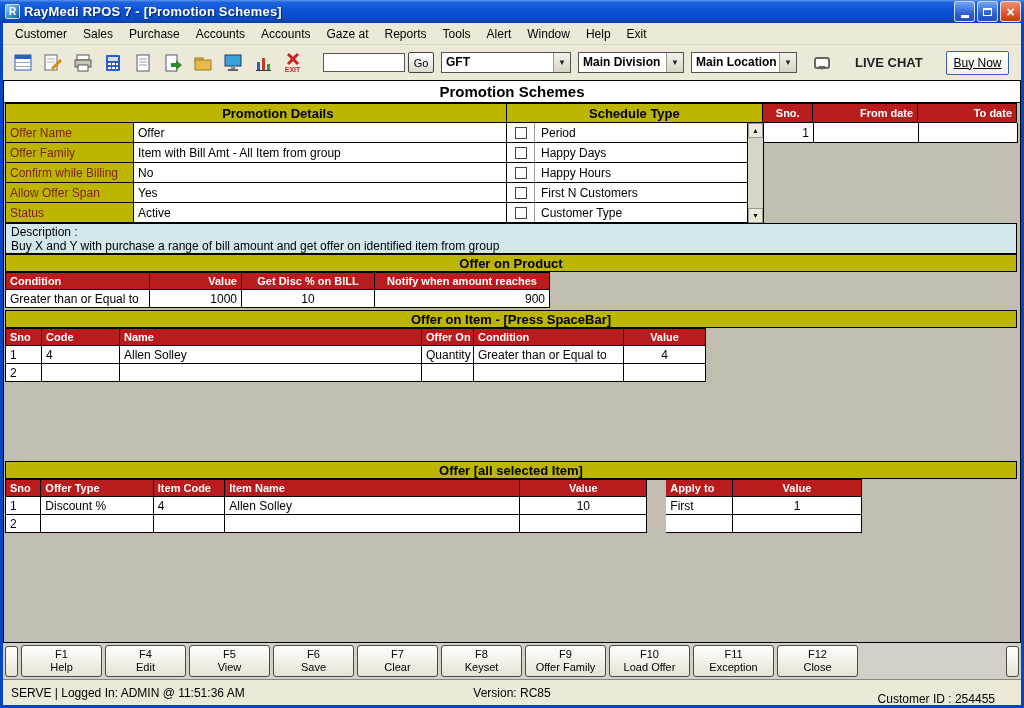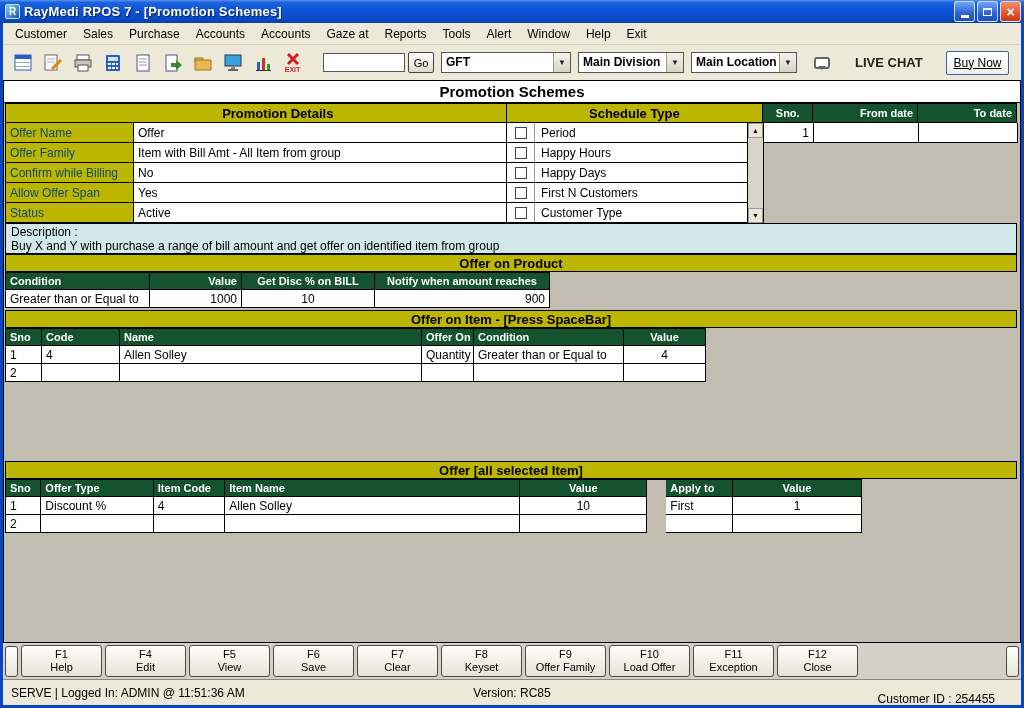--- a/index.html
+++ b/index.html
@@ -48,23 +48,23 @@
   .buynow { margin-left:auto; margin-right:6px; width:63px; height:24px; border:1px solid #3a5fae; border-radius:2px;
     background:linear-gradient(#fff,#f0efe8); font-size:12px; text-decoration:underline; font-family:"Liberation Sans",sans-serif; }
 
   
   .main { flex:1; position:relative; background:#c1bdb0; border:1px solid #000; overflow:hidden; }
   .page-title { position:absolute; top:0; left:0; right:0; height:22px; background:#fff; border-bottom:1px solid #000;
     text-align:center; font-size:15px; font-weight:bold; line-height:22px; color:#000; }
 
   .cell { border-right:1px solid #000; border-bottom:1px solid #000; font-size:12px; padding:2px 4px;
     white-space:nowrap; overflow:hidden; background:#fff; }
-  .hdr { background:#14532d; color:#fff; font-weight:bold; font-size:11px; }
+  .hdr { background:#b91c1c; color:#fff; font-weight:bold; font-size:11px; }
   .sechdr { background:#bcb600; color:#000; font-weight:bold; font-size:13px; text-align:center; }
-  .lblcell { background:#bcb600; color:#0c4a6e; font-size:12px; }
+  .lblcell { background:#bcb600; color:#7f1d1d; font-size:12px; }
 
   .sec-details { position:absolute; top:22px; left:1px; width:1012px; height:120px; border-top:1px solid #000; border-left:1px solid #000; }
   .hrow, .drow, .srow, .grow, .trow { display:flex; }
   .hrow > div { height:19px; line-height:15px; }
   .drow > div, .grow > div { height:20px; line-height:16px; }
 
   .details-left { position:absolute; top:19px; left:0; width:501px; }
   .sched-list { position:absolute; top:19px; left:501px; width:257px; height:100px; background:#fff; border-right:1px solid #000; border-bottom:1px solid #000; }
   .srow { height:20px; border-bottom:1px solid #000; align-items:center; }
   .srow:last-child { border-bottom:none; }
@@ -293,27 +293,27 @@
           <div class="srow">
             <div class="chkcell">
                 <span class="chk"></span>
               </div>
             <div class="opt">Period</div>
           </div>
           <div class="srow">
             <div class="chkcell">
                 <span class="chk"></span>
               </div>
-            <div class="opt">Happy Hours</div>
+            <div class="opt">Happy Days</div>
           </div>
           <div class="srow">
             <div class="chkcell">
                 <span class="chk"></span>
               </div>
-            <div class="opt">Happy Days</div>
+            <div class="opt">Happy Hours</div>
           </div>
           <div class="srow">
             <div class="chkcell">
                 <span class="chk"></span>
               </div>
             <div class="opt">First N Customers</div>
           </div>
           <div class="srow">
             <div class="chkcell">
                 <span class="chk"></span>

